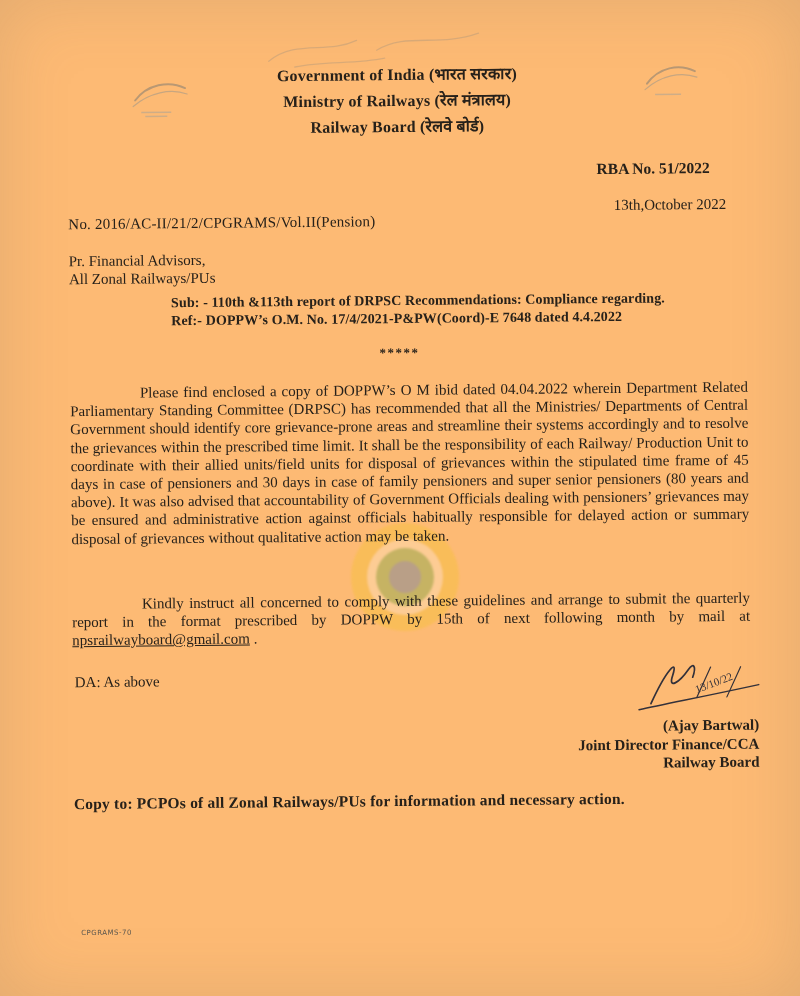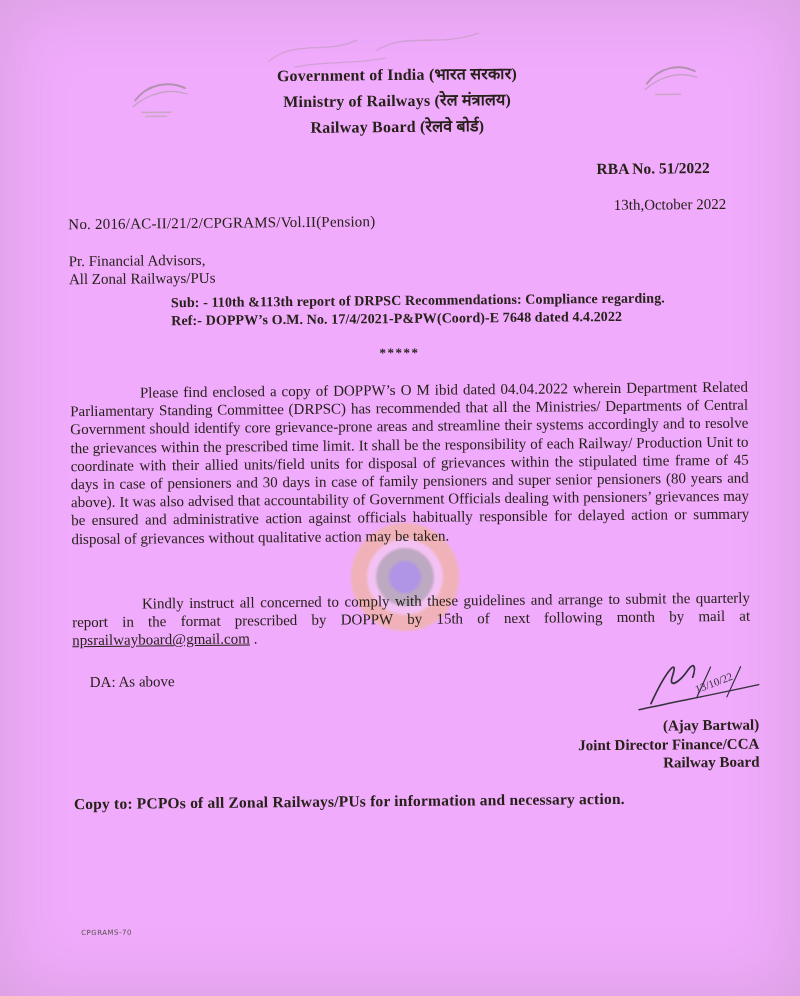--- a/index.html
+++ b/index.html
@@ -1,34 +1,34 @@
 <!DOCTYPE html>
 <html><head>
 <meta charset="utf-8">
 <style>
   html,body{margin:0;padding:0;}
   body{width:800px;height:996px;background:#d9d8d5;font-family:"Liberation Serif","DejaVu Serif",serif;}
-  .paper{position:relative;width:800px;height:996px;background:#f0abfc;overflow:hidden;
+  .paper{position:relative;width:800px;height:996px;background:#fdba74;overflow:hidden;
          box-shadow:inset 0 0 70px rgba(120,112,95,.20);color:#27211a;}
   .content{position:absolute;inset:0;transform:rotate(-0.55deg);transform-origin:50% 40%;z-index:2;}
   .abs{position:absolute;}
   .hdr{top:62px;left:0;right:0;text-align:center;font-weight:bold;font-size:16px;letter-spacing:.2px;}
   .hdr div{line-height:26px;}
   .rba{top:162px;right:88px;font-weight:bold;font-size:15.5px;}
   .ldate{top:199px;right:72px;font-size:15px;}
   .fileno{top:213px;left:70px;font-size:15px;letter-spacing:.2px;}
   .addr{top:249px;left:70px;font-size:15px;line-height:18px;}
   .subj{top:293px;left:172px;font-size:14px;font-weight:bold;letter-spacing:.1px;}
   .refl{top:311px;left:172px;font-size:14px;font-weight:bold;letter-spacing:.1px;}
   .stars{top:345px;left:0;right:0;text-align:center;font-size:13px;letter-spacing:1.5px;font-weight:bold;}
   .para{left:70px;width:678px;font-size:15px;line-height:18.2px;text-align:justify;text-indent:70px;}
   .p1{top:381px;}
   .p2{top:592px;}
   .email{text-decoration:underline;}
-  .da{top:671px;left:72px;font-size:15px;margin-left:15px;}
+  .da{top:671px;left:72px;font-size:15px;}
   .sig{top:656px;left:628px;width:134px;height:64px;}
   .sigblock{top:719px;right:44px;text-align:right;font-weight:bold;font-size:15px;line-height:18.5px;}
   .copyto{top:792px;left:70px;font-weight:bold;font-size:15.5px;letter-spacing:.2px;}
   .formcode{top:926px;left:76px;font-size:7px;font-family:"DejaVu Sans","Liberation Sans",sans-serif;color:#5a564e;letter-spacing:.5px;}
   .logo{opacity:.55;}
   .logo-left{top:74px;left:134px;}
   .logo-right{top:64px;left:646px;}
   .watermark{position:absolute;top:516px;left:330px;width:150px;height:122px;z-index:1;opacity:.30;filter:blur(1.2px);}
   .marks{top:20px;left:238px;width:270px;height:52px;opacity:.30;}
 </style>

